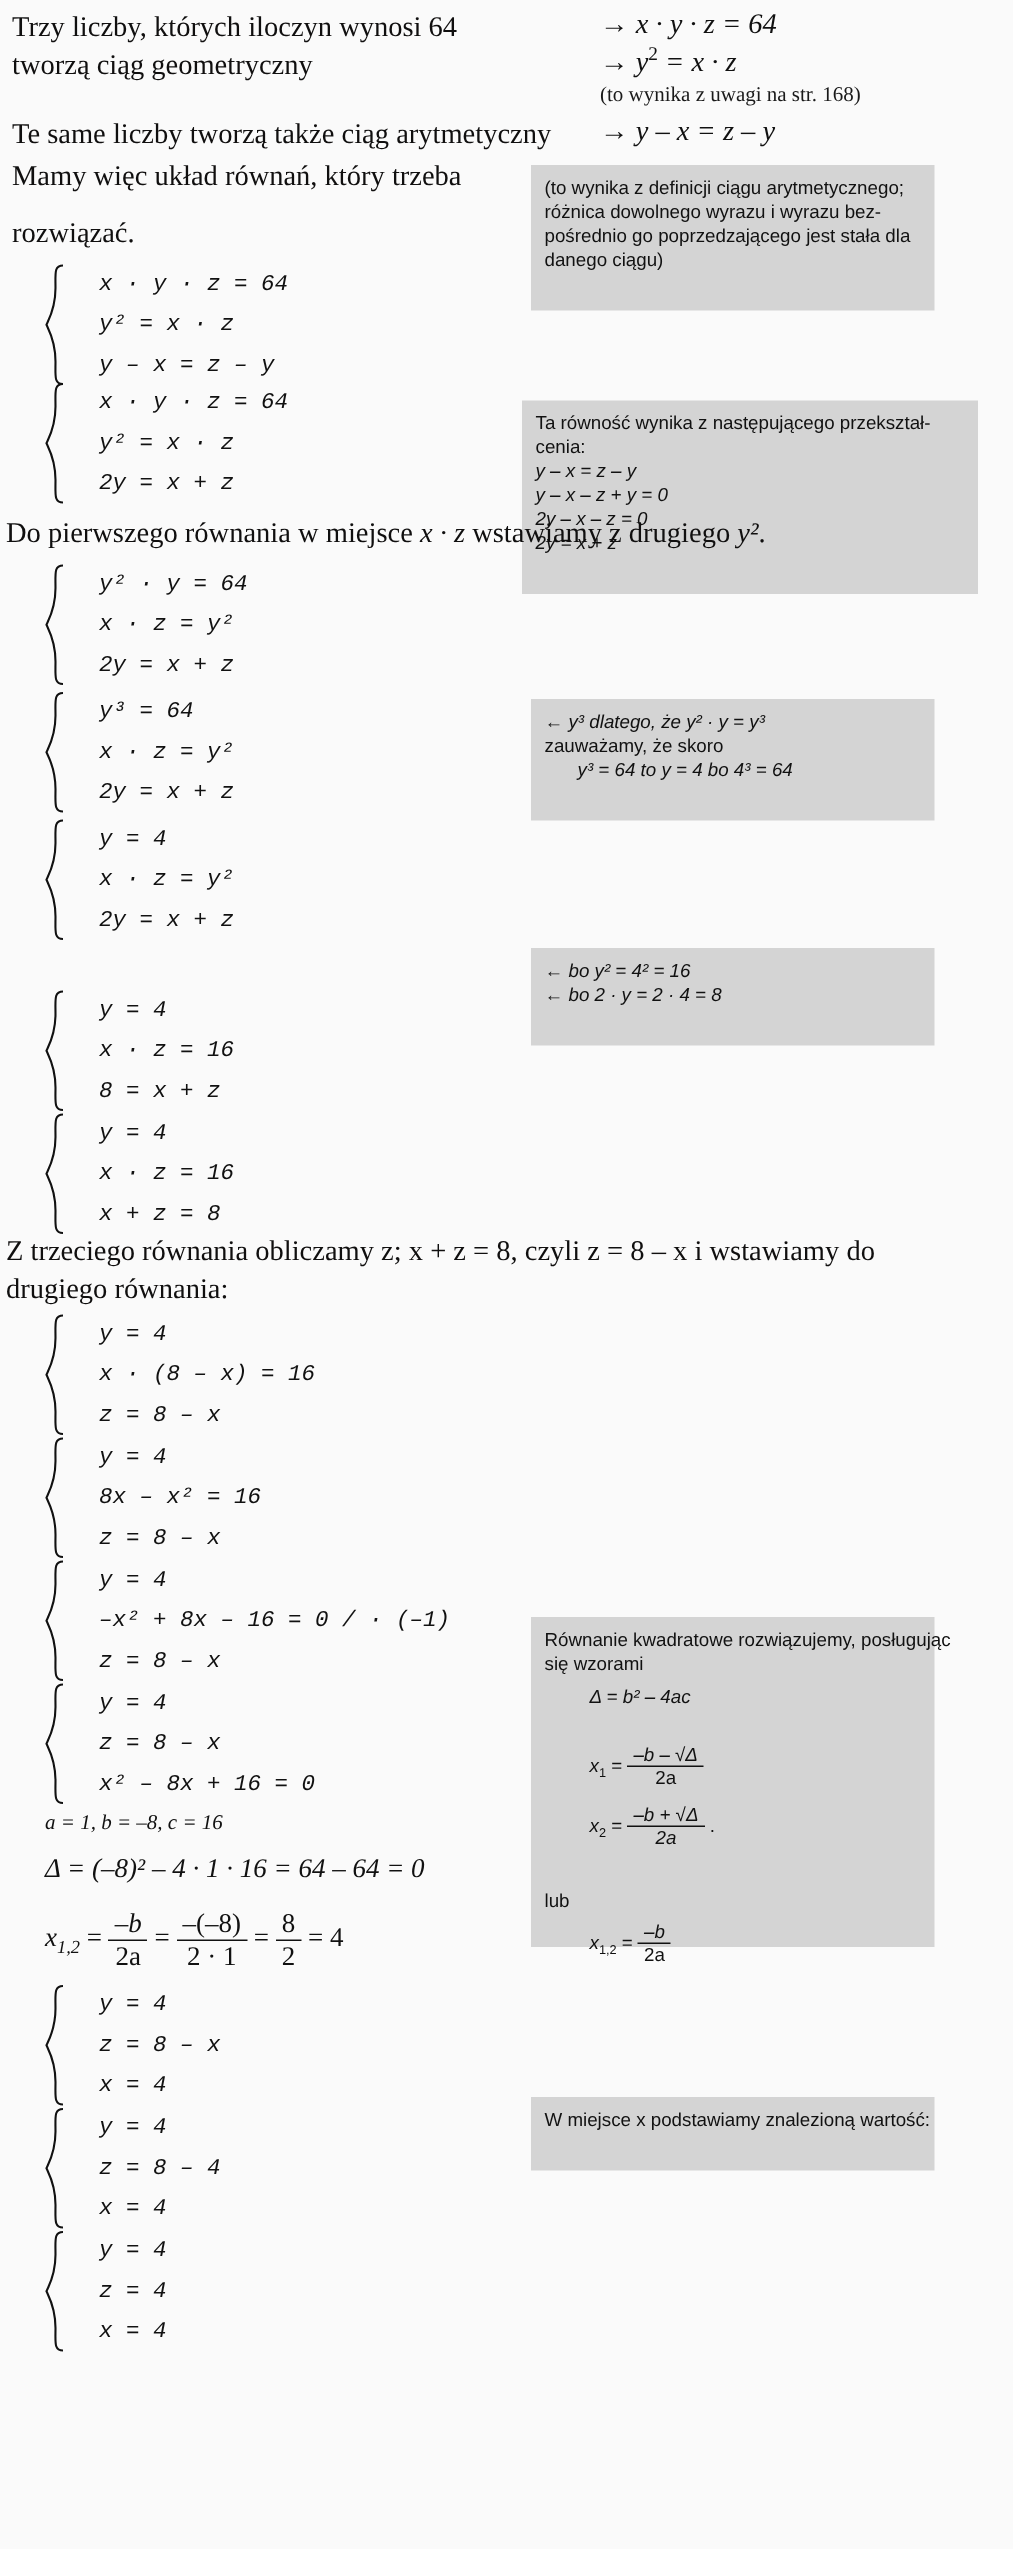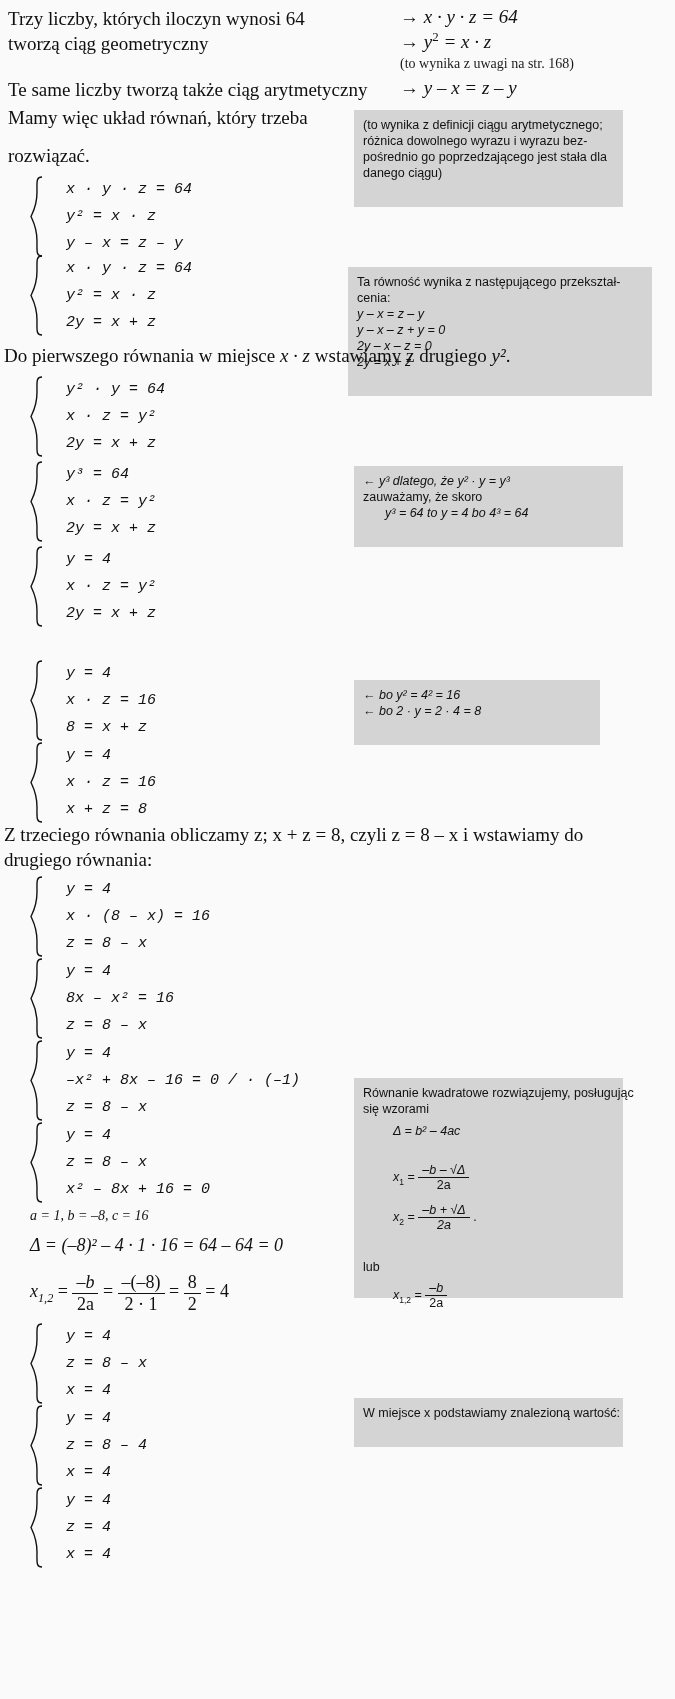--- a/index.html
+++ b/index.html
@@ -220,21 +220,21 @@
           </svg>
       </div>
       <div class="sys-lines">
         <div class="ln it">y = 4</div>
         <div class="ln it">x · z = 16</div>
         <div class="ln it">8 = x + z</div>
       </div>
     </div>
   </div>
 
-  <div class="note" style="left:354px; top:680px; width:246px;">
+  <div class="note" style="left:354px; top:632px; width:269px;">
     <div class="line ml">← bo y² = 4² = 16</div>
     <div class="line ml">← bo 2 · y = 2 · 4 = 8</div>
   </div>
 
   <div class="abs" style="left:0; top:742px;">
     <div class="sys">
       <div class="brace">
         <svg viewBox="0 0 14 81" preserveAspectRatio="none">
             <path d="M12 1 C6 1 7 6 7 16 C7 30 2 38 1 40.5 C2 43 7 51 7 65 C7 75 6 80 12 80" fill="none" stroke="#111" stroke-width="1.4"></path>
           </svg>

